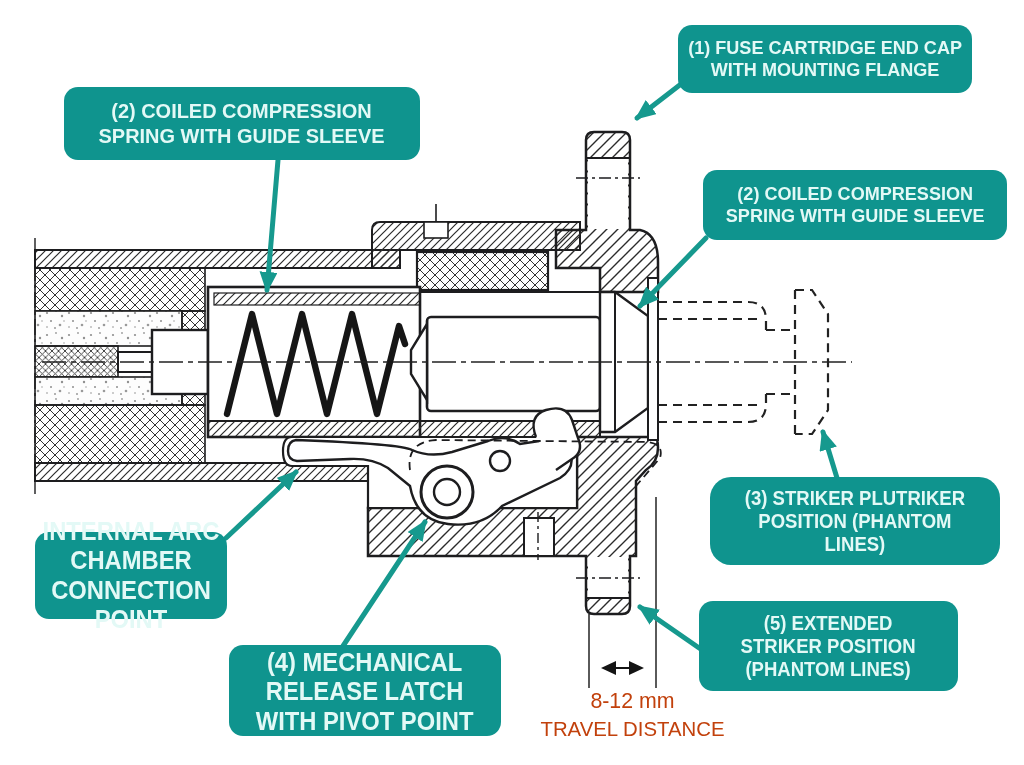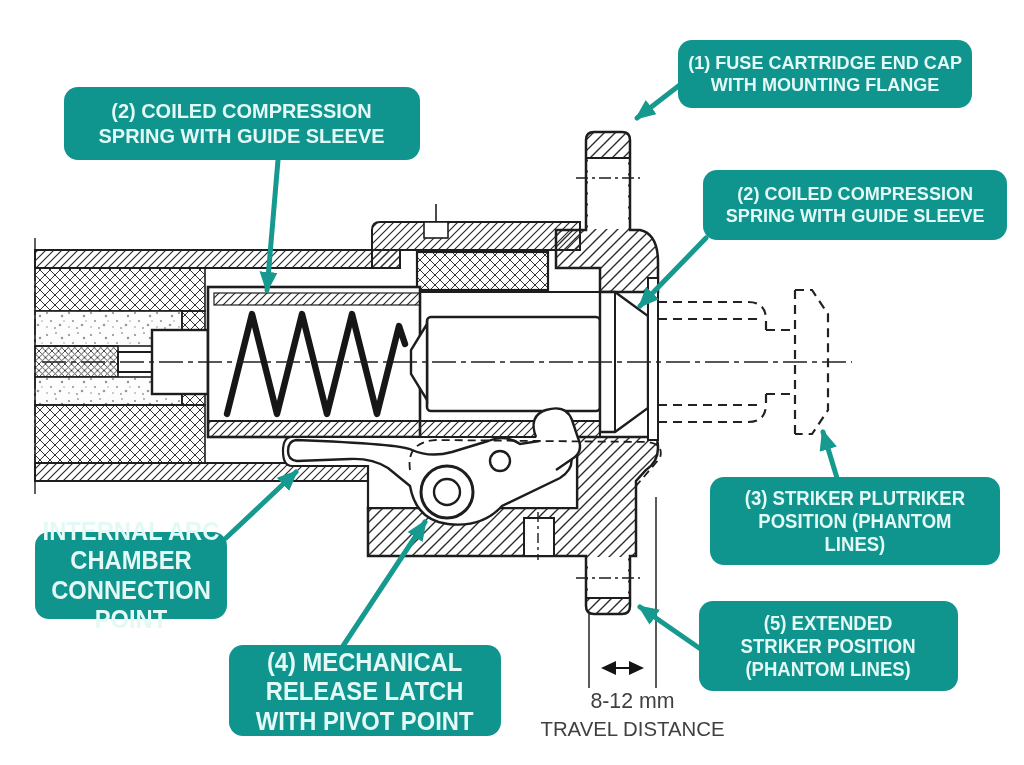--- a/index.html
+++ b/index.html
@@ -3,28 +3,28 @@
 <meta charset="utf-8">
 <style>
   html,body{margin:0;padding:0;background:#fff;}
   #canvas{position:relative;width:1024px;height:765px;background:#ffffff;overflow:hidden;
           font-family:"Liberation Sans", sans-serif;}
   #drawing{position:absolute;left:0;top:0;}
   .callout{position:absolute;display:flex;align-items:center;justify-content:center;
            background:#0f948e;color:#e3f9f6;border-radius:14px;font-weight:700;
            text-align:center;white-space:pre-line;line-height:1.18;}
   .callout .ctxt{display:block;transform:scaleX(.95);}
-  .b1 {left:678px;top:40px; width:294px;height:68px;font-size:19px;}
+  .b1 {left:678px;top:25px; width:294px;height:68px;font-size:19px;}
   .b2l{left:64px; top:87px; width:356px;height:73px;font-size:21px;}
   .b2r{left:703px;top:170px;width:304px;height:70px;font-size:19px;}
-  .b3 {left:710px;top:477px;width:290px;height:88px;font-size:19.5px;}
+  .b3 {left:710px;top:477px;width:290px;height:88px;font-size:19.5px;border-radius:21px;}
   .bia{left:35px; top:532px;width:192px;height:87px;font-size:25px;}
   .b4 {left:229px;top:645px;width:272px;height:91px;font-size:25px;align-items:flex-end;}
   .b5 {left:699px;top:601px;width:259px;height:90px;font-size:19.5px;}
-  .dim{position:absolute;left:520px;top:688px;width:225px;text-align:center;color:#404040;}
+  .dim{position:absolute;left:520px;top:688px;width:225px;text-align:center;color:#c2410c;}
   .dim .val{font-size:22px;transform:scaleX(.97);}
   .dim .lab{font-size:21px;transform:scaleX(.97);margin-top:3px;}
 </style>
 </head>
 <body>
 
 <div id="canvas">
 
   <svg id="drawing" width="1024" height="765" viewBox="0 0 1024 765">
     <defs>

